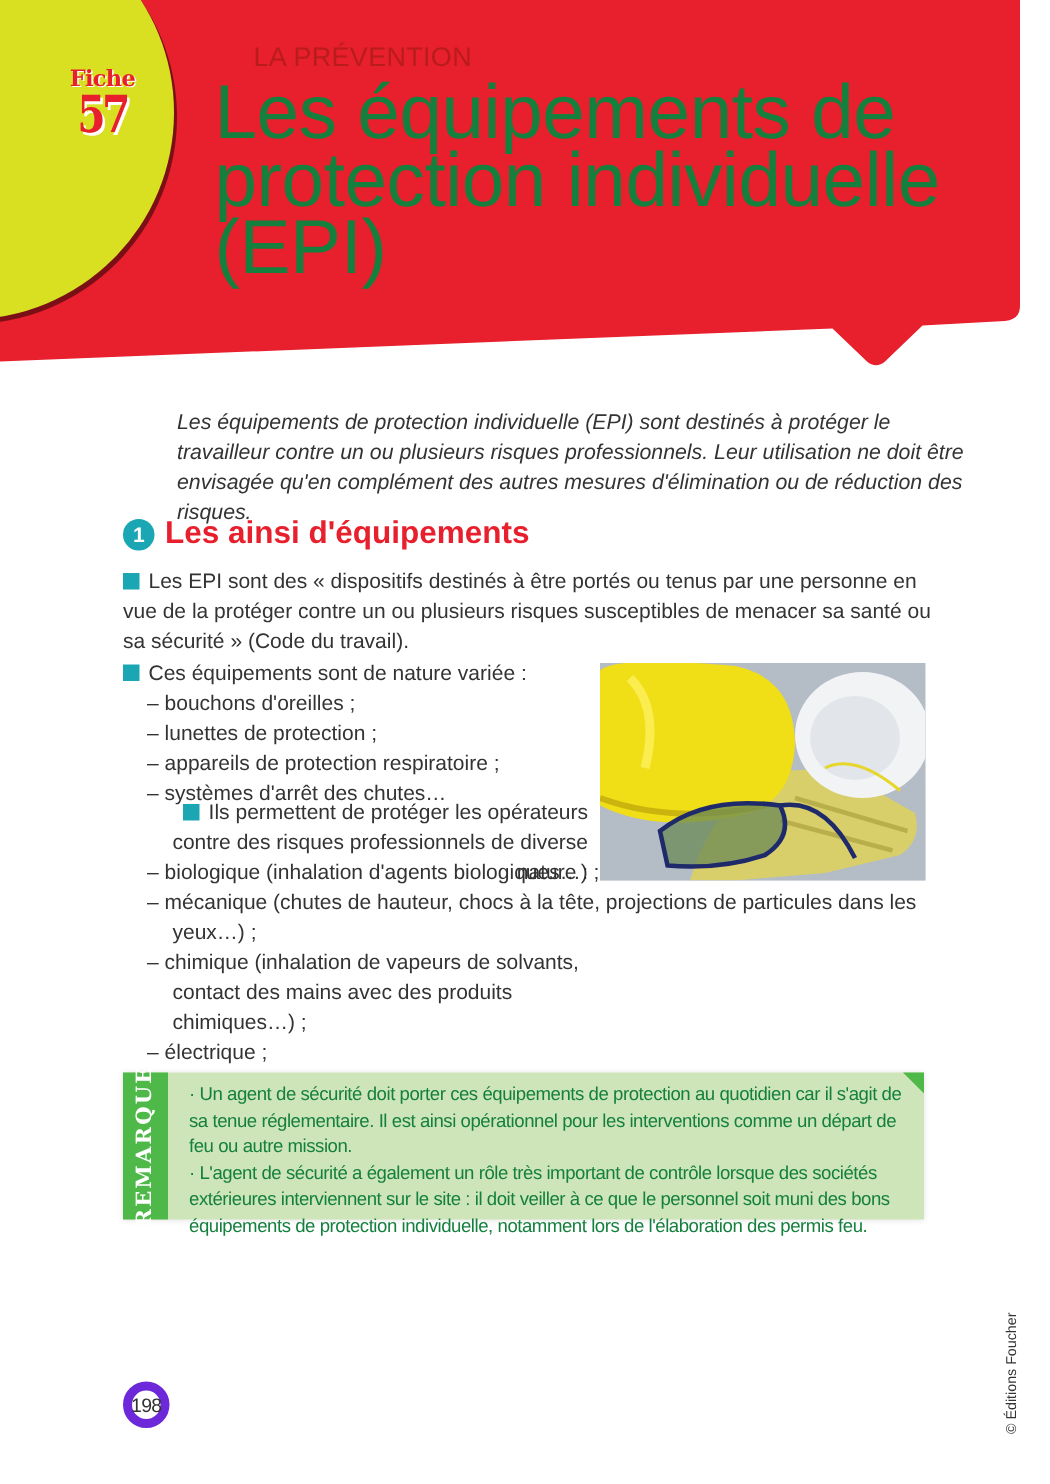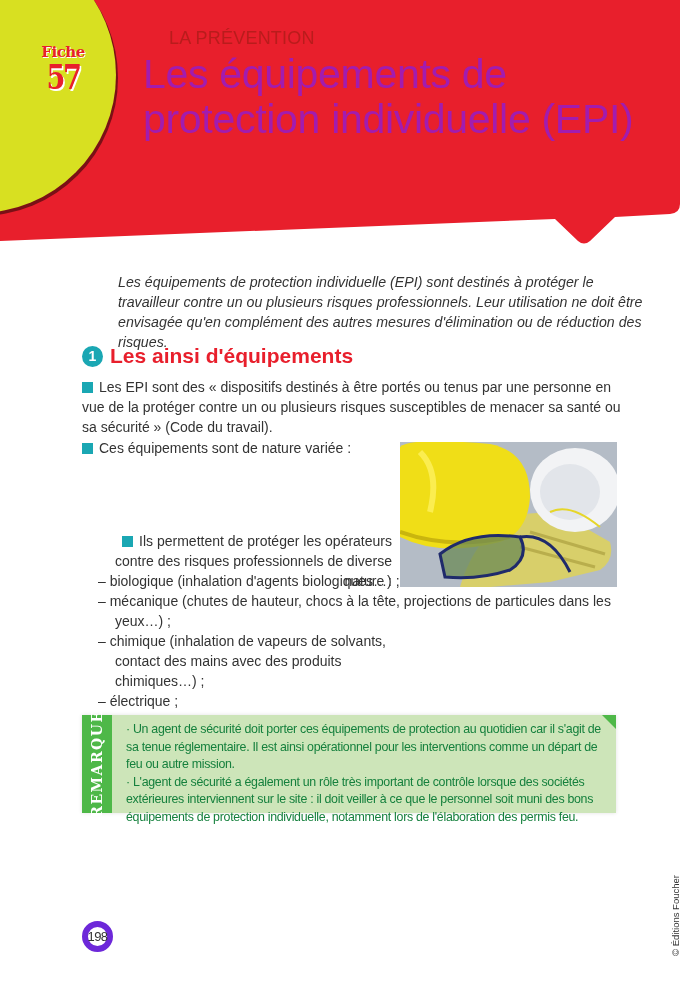--- a/index.html
+++ b/index.html
@@ -1,25 +1,25 @@
 <!DOCTYPE html>
 <html><head>
 <meta charset="utf-8">
 <style>
   * { box-sizing: border-box; margin: 0; padding: 0; }
   html, body { width: 700px; height: 989px; background: #ffffff; overflow: hidden; }
   body { position: relative; font-family: "DejaVu Sans", sans-serif; color: #2b2b2b; }
 
   
   .banner-svg { position: absolute; left: 0; top: 0; width: 700px; height: 250px; }
-  .fiche { position: absolute; left: 36px; top: 44px; width: 54px; text-align: center; }
+  .fiche { position: absolute; left: 36px; top: 44px; width: 54px; text-align: right; }
   .fiche-label { display: block; font-family: "DejaVu Serif", serif; font-weight: bold; font-size: 15px; color: #e81f2c; letter-spacing: -0.5px; text-shadow: 1px 1px 0 #ffffff; line-height: 16px; }
   .fiche-num { display: block; font-family: "DejaVu Serif", serif; font-weight: bold; font-size: 34px; color: #e81f2c; line-height: 34px; letter-spacing: -3px; text-shadow: 2px 2px 0 #ffffff; transform: scaleX(0.8); }
   .kicker { position: absolute; left: 145px; top: 28px; color: #b91c1c; font-family: "Liberation Sans", sans-serif; font-size: 18px; letter-spacing: 0.2px; margin-left: 24px; }
-  .title { position: absolute; left: 143px; top: 52px; width: 520px; color: #a21caf; font-family: "Liberation Sans", sans-serif; font-size: 41px; line-height: 45px; font-weight: normal; letter-spacing: -0.3px; }
+  .title { position: absolute; left: 143px; top: 52px; width: 520px; color: #15803d; font-family: "Liberation Sans", sans-serif; font-size: 51px; line-height: 45px; font-weight: normal; letter-spacing: -0.3px; }
 
   
   .intro { position: absolute; left: 82px; top: 272px; width: 540px; font-family: "Liberation Sans", sans-serif; font-style: italic; font-size: 14.2px; line-height: 20px; color: #333333; margin-left: 36px; }
 
   
   .section-head { position: absolute; left: 82px; top: 344px; display: flex; align-items: center; }
   .num-badge { width: 21px; height: 21px; border-radius: 50%; background: #1aa7b3; color: #ffffff; font-family: "Liberation Sans", sans-serif; font-weight: bold; font-size: 14px; display: flex; align-items: center; justify-content: center; margin-right: 7px; }
   .section-title { font-family: "Liberation Sans", sans-serif; font-weight: bold; color: #e81f2c; font-size: 21px; }
 
   
@@ -68,20 +68,26 @@
 
 <div class="section-head">
   <span class="num-badge">1</span>
   <h2 class="section-title">Les ainsi d'équipements</h2>
 </div>
 
 <p class="body-text para1"><span class="bullet-sq"></span><span>Les EPI sont des « dispositifs destinés à être portés ou tenus par une personne en vue de la protéger contre un ou plusieurs risques susceptibles de menacer sa santé ou sa sécurité » (Code du travail).</span></p>
 
 <div class="body-text para2">
   <p><span class="bullet-sq"></span><span>Ces équipements sont de nature variée :</span></p>
+  <ul class="dash-list" style="margin-left:16px;">
+    <li>bouchons d'oreilles ;</li>
+    <li>lunettes de protection ;</li>
+    <li>appareils de protection respiratoire ;</li>
+    <li>systèmes d'arrêt des chutes…</li>
+  </ul>
 </div>
 
 <p class="body-text para3"><span class="bullet-sq"></span><span>Ils permettent de protéger les opérateurs contre des risques professionnels de diverse nature :</span></p>
 
 <ul class="body-text dash-list list2">
   <li>biologique (inhalation d'agents biologiques…) ;</li>
   <li>mécanique (chutes de hauteur, chocs à la tête, projections de particules dans les yeux…) ;</li>
   <li style="width:290px;">chimique (inhalation de vapeurs de solvants, contact des mains avec des produits chimiques…) ;</li>
   <li>électrique ;</li>
   <li>thermique (travail en chambre froide, projections de métal fondu…) ;</li>

